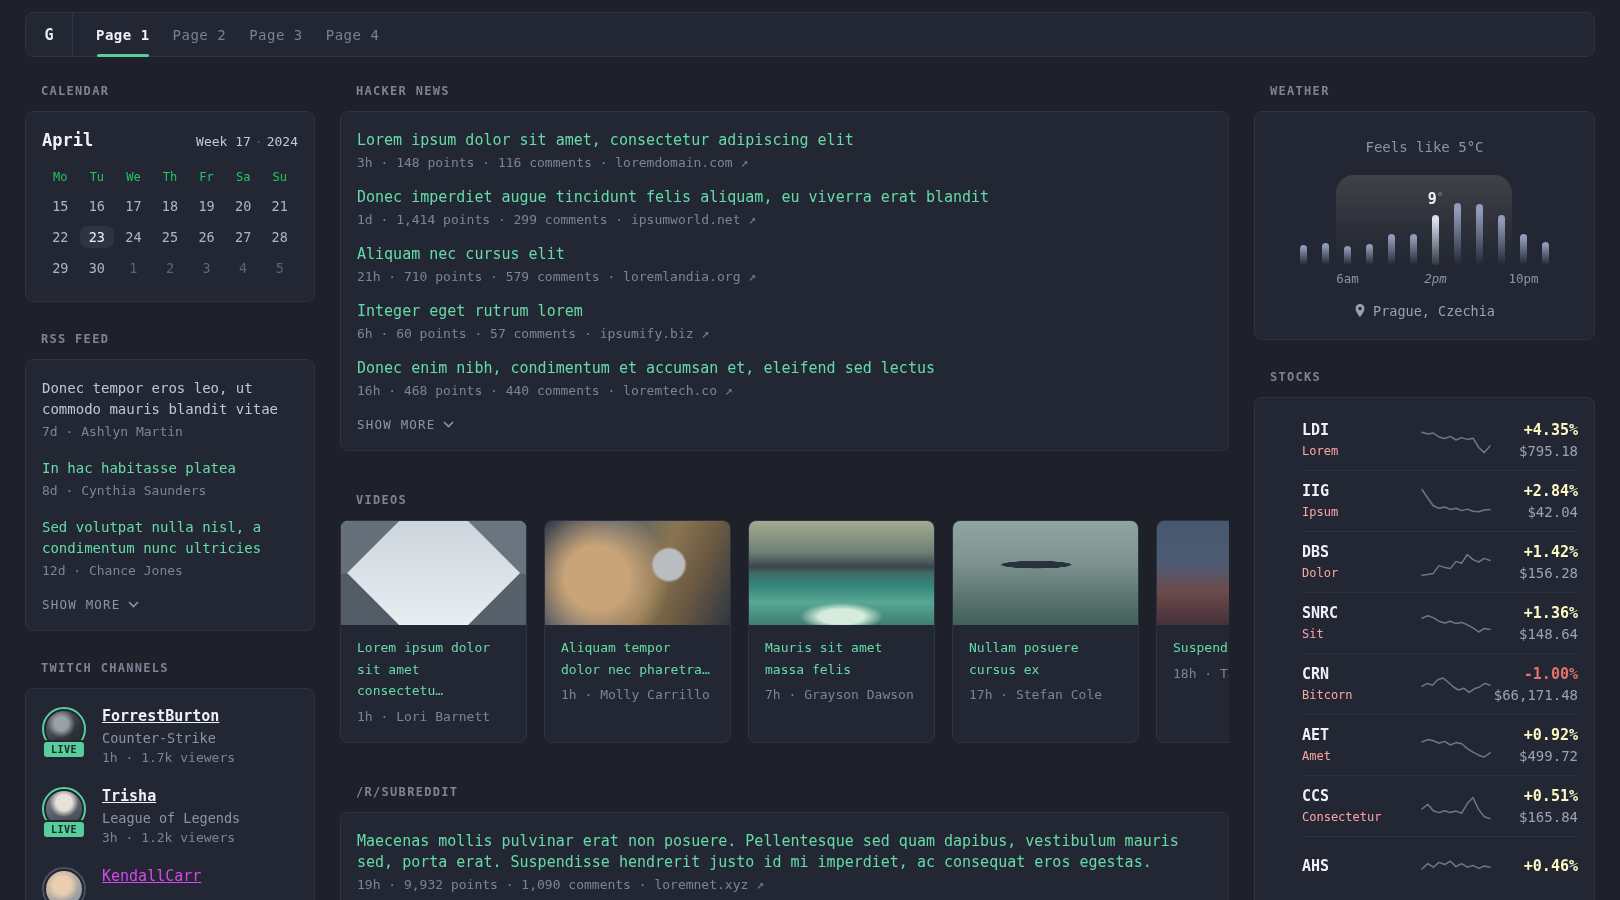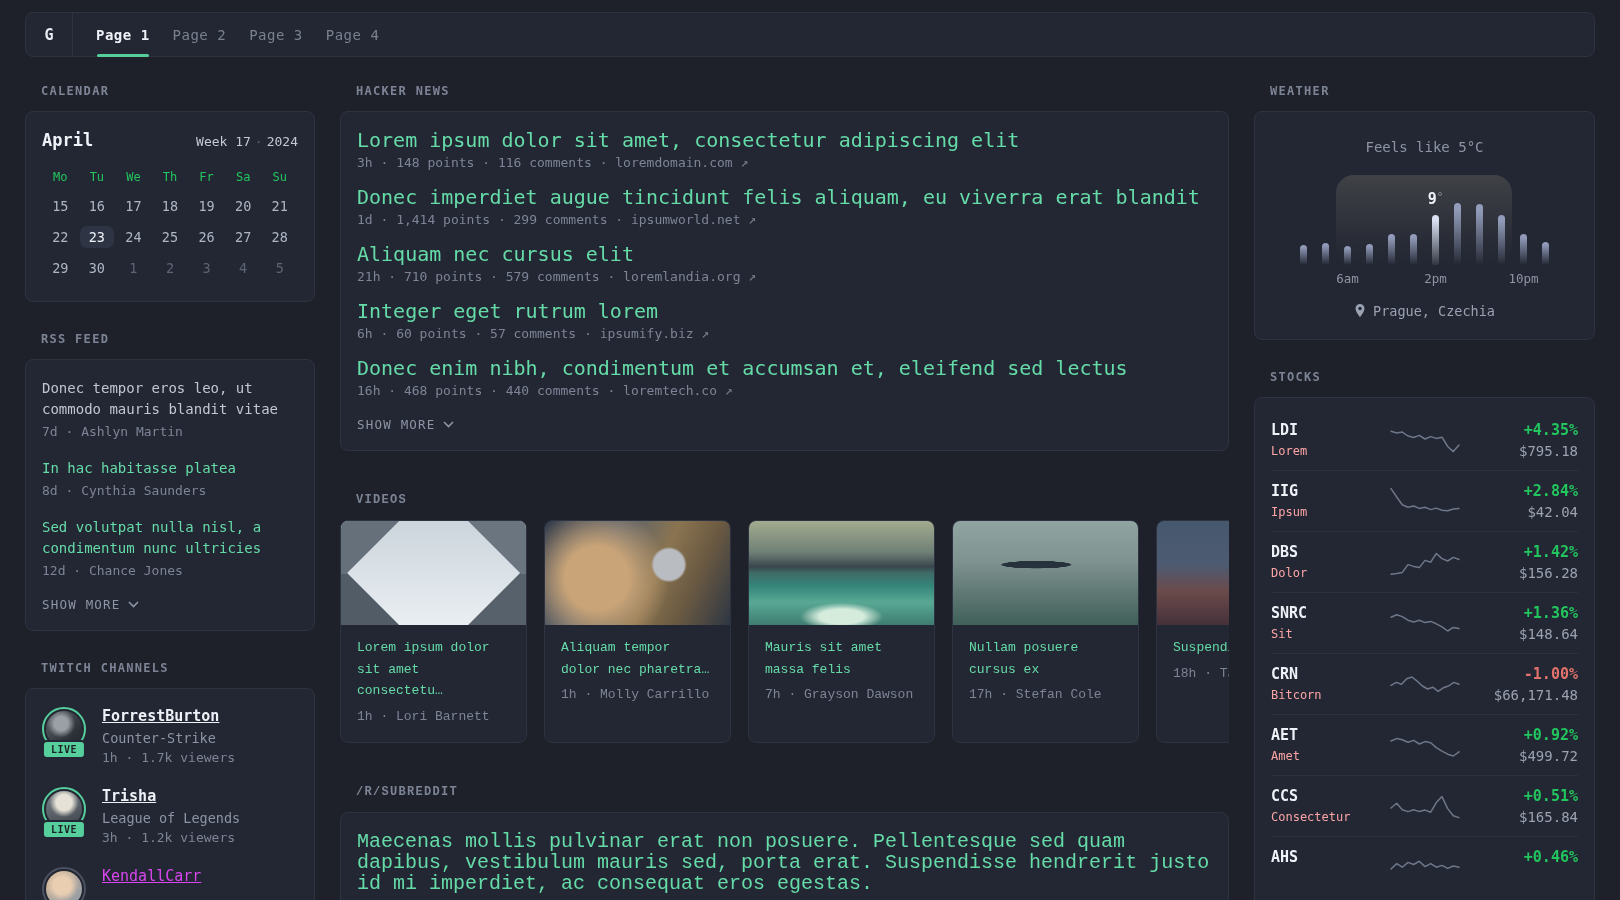--- a/index.html
+++ b/index.html
@@ -32,21 +32,21 @@
   
   .content {
     display:grid; grid-template-columns:290px 889px 341px; gap:25px;
     padding:0 25px; margin-top:27px; align-items:start;
   }
   .section-label {
     font-size:12px; letter-spacing:1.3px; color:#7d8496; margin:0 0 13px 16px;
     white-space:nowrap;
   }
   .section { margin-top:30px; }
-  .section.push { margin-top:42px;font-family:Liberation Mono, monospace; }
+  .section.push { margin-top:42px; }
   .card {
     background:#232733; border:1px solid #2d3340; border-radius:8px; padding:18px 16px;
   }
   a, .linklike { text-decoration:none; cursor:pointer; }
   .item-meta { color:#7d8496; font-size:13px; margin-top:4px; }
   .show-more {
     display:flex; align-items:center; gap:7px; background:none; border:none;
     color:#8d94a5; font-family:inherit; font-size:12.5px; letter-spacing:1.2px;
     cursor:pointer; margin-top:19px; padding:0;
   }
@@ -89,21 +89,21 @@
     position:absolute; left:50%; transform:translateX(-50%); bottom:-8px;
     background:#57cf9d; color:#1c2027; font-size:10px; font-weight:bold;
     padding:2px 7px; border-radius:5px; border:2px solid #232733; letter-spacing:0.5px;
   }
   .tw-name { color:#eef1f7; font-size:15px; font-weight:bold; line-height:19px;text-decoration:underline; }
   .tw-name.offline { color:#d946ef; font-weight:normal; }
   .tw-cat { color:#8d94a5; font-size:13.5px; margin-top:4px; }
   .tw-meta { color:#7d8496; font-size:13px; margin-top:4px; }
   
   .hn-item { display:block; margin-bottom:17px; }
-  .hn-item .ttl { font-size:20px; line-height:21px; color:#65dba8; }
+  .hn-item .ttl { font-size:15px; line-height:21px; color:#65dba8; }
   
   .video-row { display:flex; gap:17px; overflow:hidden; }
   .video-card {
     flex:0 0 187px; background:#232733; border:1px solid #2d3340; border-radius:8px;
     overflow:hidden; cursor:pointer;
   }
   .thumb { height:104px; width:100%; }
   .thumb-1 { background:
       linear-gradient(135deg,#66707a 39%, transparent 40%) 0 0 / 51% 51% no-repeat,
       linear-gradient(225deg,#6b757f 39%, transparent 40%) 100% 0 / 51% 51% no-repeat,
@@ -145,31 +145,32 @@
   .w-times { position:relative; width:249px; height:17px; margin:6px auto 0; }
   .w-times span {
     position:absolute; transform:translateX(-50%); color:#8d94a5; font-size:12.5px;
   }
   .w-loc { display:flex; align-items:center; justify-content:center; gap:7px; margin-top:15px;
            color:#9aa1b2; font-size:13.5px; }
   .pin { fill:#9aa1b2; }
   
   .stocks-card { padding:12px 16px 16px; }
   .stock-row {
-    display:flex; padding:9px 0; border-bottom:1px solid #2c313e;
+    display:flex; align-items:center; padding:9px 0; border-bottom:1px solid #2c313e;
     cursor:pointer;
+    margin-left:31px;
   }
   .stock-row:last-child { border-bottom:none; }
   .stock-left { width:118px; }
   .stock-ticker { color:#eef1f7; font-size:15px; font-weight:bold; line-height:23px; }
   .stock-name { color:#fca5a5; font-size:12px; line-height:19px; }
   .spark { flex:0 0 72px; height:40px; }
   .spark polyline { fill:none; stroke:#6e7789; stroke-width:1.5; stroke-linejoin:round; stroke-linecap:round; }
   .stock-right { flex:1; text-align:right; }
-  .stock-chg { color:#22c55e; font-size:15px; font-weight:bold; line-height:23px; }
+  .stock-chg { color:#fef9c3; font-size:15px; font-weight:bold; line-height:23px; }
   .stock-chg.neg { color:#e2736c; }
   .stock-price { color:#9ba2b2; font-size:14px; line-height:19px; }
 </style>
 </head>
 <body>
 
 <div class="page">
 
   <nav class="nav">
     <div class="nav-logo">G</div>
@@ -397,21 +398,21 @@
             <div class="wbar hl" style="left: 132px; height: 56%;"></div>
             <div class="wbar" style="left: 154px; height: 69%;"></div>
             <div class="wbar" style="left: 176px; height: 68%;"></div>
             <div class="wbar" style="left: 198px; height: 56%;"></div>
             <div class="wbar" style="left: 220px; height: 35%;"></div>
             <div class="wbar" style="left: 242px; height: 26%;"></div>
             <div class="wtemp" style="left: 135.5px; bottom: 57.4px;"><span>9</span><span class="deg">°</span></div>
           </div>
         <div class="w-times">
             <span style="left: 47.5px;">6am</span>
-            <span style="left: 135.5px;">2pm</span>
+            <span style="left: 135.5px; font-style: italic;">2pm</span>
             <span style="left: 223.5px;">10pm</span>
           </div>
         <div class="w-loc">
           <svg class="pin" width="12" height="15" viewBox="0 0 16 20">
             <path d="M8 0C4.7 0 2 2.7 2 6c0 4.6 6 11.5 6 11.5S14 10.6 14 6c0-3.3-2.7-6-6-6zm0 8.3A2.3 2.3 0 1 1 8 3.7a2.3 2.3 0 0 1 0 4.6z"></path>
           </svg>
           <span>Prague, Czechia</span>
         </div>
       </div>
 

